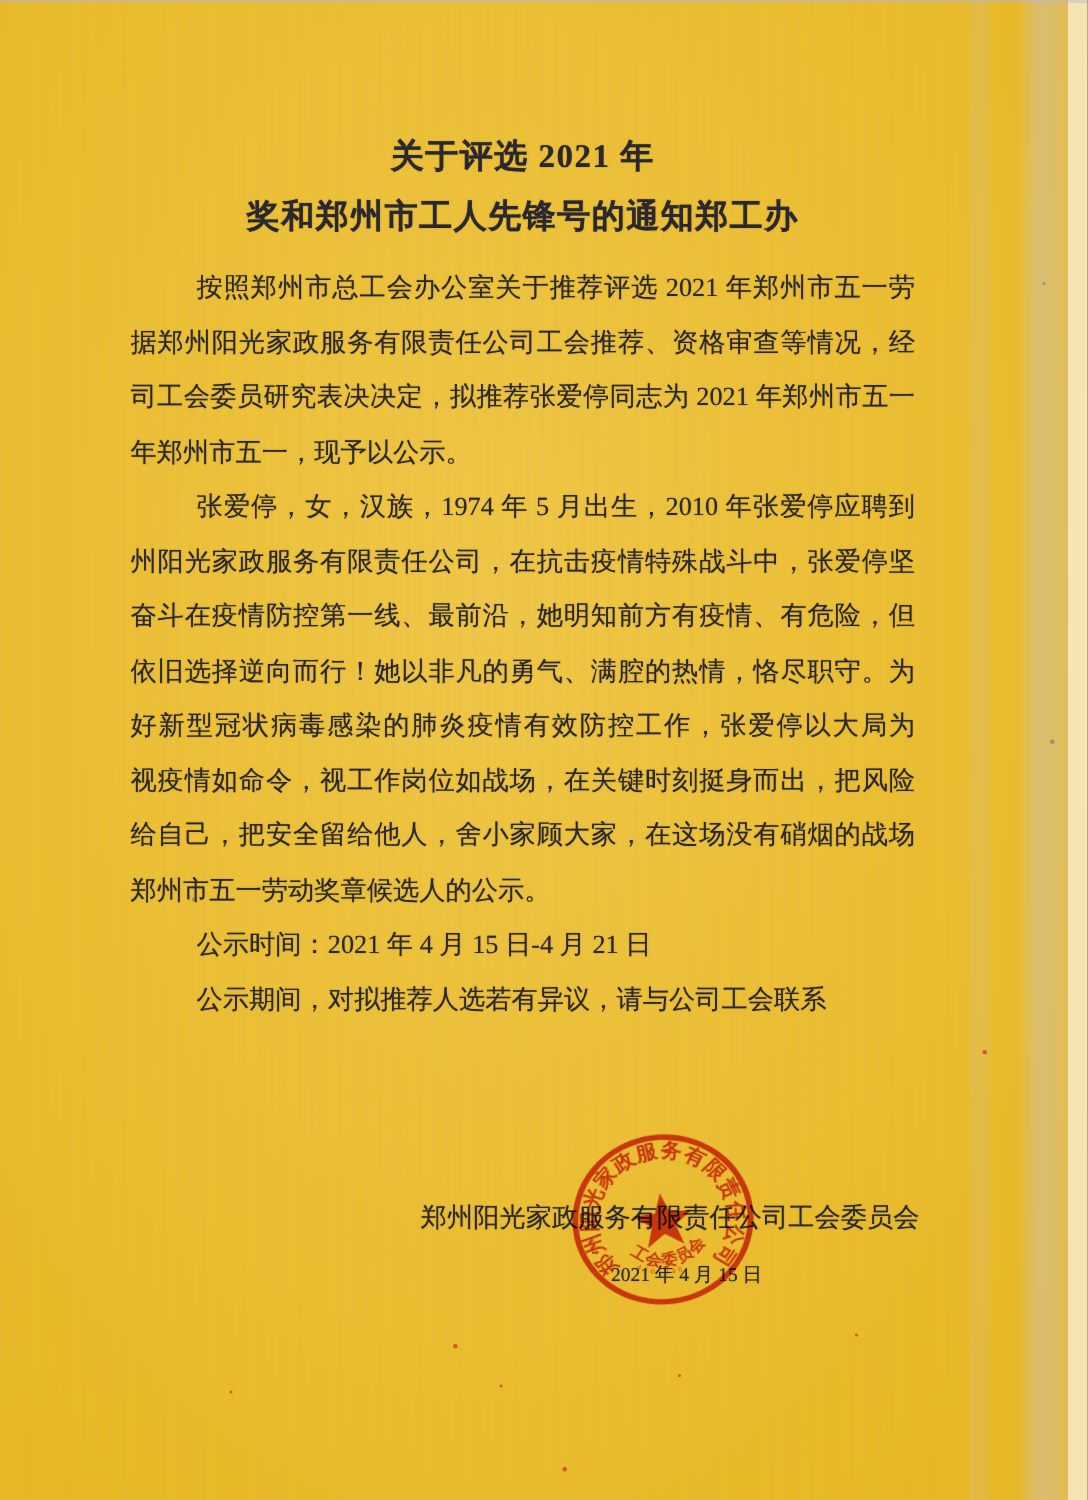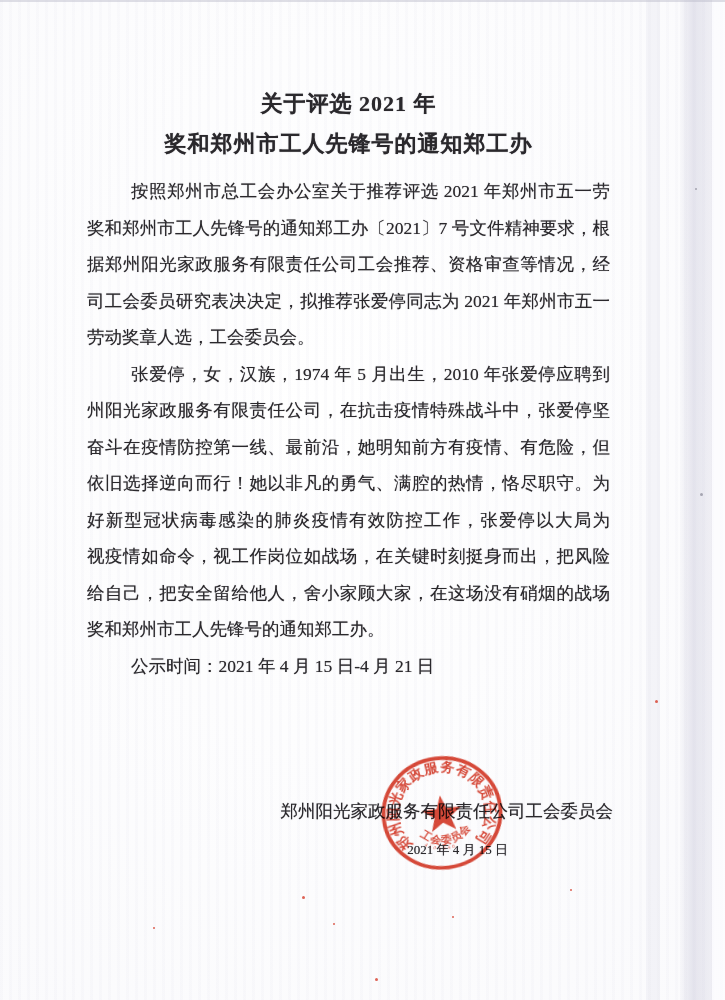--- a/index.html
+++ b/index.html
@@ -1,20 +1,20 @@
 <!DOCTYPE html>
 <html><head>
 <meta charset="utf-8">
 <style>
   html,body{margin:0;padding:0;background:#888;}
   .page{
     position:relative;
     width:725px;height:1000px;
     margin:0 auto;
-    background:#ffffff;
+    background:#eab308;
     overflow:hidden;
     font-family:"Liberation Serif","DejaVu Serif",serif;
     color:#2a282c;
   }
   
   .streaks{
     position:absolute;inset:0;pointer-events:none;
     background:
       repeating-linear-gradient(90deg, rgba(150,150,185,0.035) 0 3px, rgba(255,255,255,0) 3px 9px),
       radial-gradient(ellipse at 45% 40%, rgba(255,255,255,0.25), rgba(220,220,235,0.12) 85%);
@@ -102,33 +102,33 @@
   <div class="band-right-edge"></div>
   <div class="edge-top"></div>
 
   <div class="title-block">
     <div class="title-line">关于评选 2021 年</div>
     <div class="title-line">奖和郑州市工人先锋号的通知郑工办</div>
   </div>
 
   <div class="body-text">
     <div class="line fill indent">按照郑州市总工会办公室关于推荐评选 2021 年郑州市五一劳动</div>
-    <div class="line fill">奖和郑州市工人先锋号的通知郑工办〔2021〕7 号文件精神要求，根</div>
     <div class="line fill">据郑州阳光家政服务有限责任公司工会推荐、资格审查等情况，经公</div>
     <div class="line fill">司工会委员研究表决决定，拟推荐张爱停同志为 2021 年郑州市五一</div>
-    <div class="line">劳动奖章人选，工会委员会。</div>
+    <div class="line">年郑州市五一，现予以公示。</div>
     <div class="line fill indent">张爱停，女，汉族，1974 年 5 月出生，2010 年张爱停应聘到郑</div>
     <div class="line fill">州阳光家政服务有限责任公司，在抗击疫情特殊战斗中，张爱停坚守</div>
     <div class="line fill">奋斗在疫情防控第一线、最前沿，她明知前方有疫情、有危险，但她</div>
     <div class="line fill">依旧选择逆向而行！她以非凡的勇气、满腔的热情，恪尽职守。为做</div>
     <div class="line fill">好新型冠状病毒感染的肺炎疫情有效防控工作，张爱停以大局为重，</div>
     <div class="line fill">视疫情如命令，视工作岗位如战场，在关键时刻挺身而出，把风险留</div>
     <div class="line fill">给自己，把安全留给他人，舍小家顾大家，在这场没有硝烟的战场上</div>
-    <div class="line">奖和郑州市工人先锋号的通知郑工办。</div>
+    <div class="line">郑州市五一劳动奖章候选人的公示。</div>
     <div class="line indent">公示时间：2021 年 4 月 15 日-4 月 21 日</div>
+    <div class="line indent">公示期间，对拟推荐人选若有异议，请与公司工会联系</div>
   </div>
 
   <div class="sig-org">郑州阳光家政服务有限责任公司工会委员会</div>
   <div class="sig-date">2021 年 4 月 15 日</div>
 
   <div class="seal">
     <svg viewBox="0 0 200 200" preserveAspectRatio="none" xmlns="http://www.w3.org/2000/svg" xmlns:xlink="http://www.w3.org/1999/xlink">
       <defs>
         <path id="arcTop" d="M 51.9 148.1 A 68 68 0 1 1 148.1 148.1" fill="none"></path>
         <path id="arcBottom" d="M 61.7 132.1 A 50 50 0 0 0 138.3 132.1" fill="none"></path>

